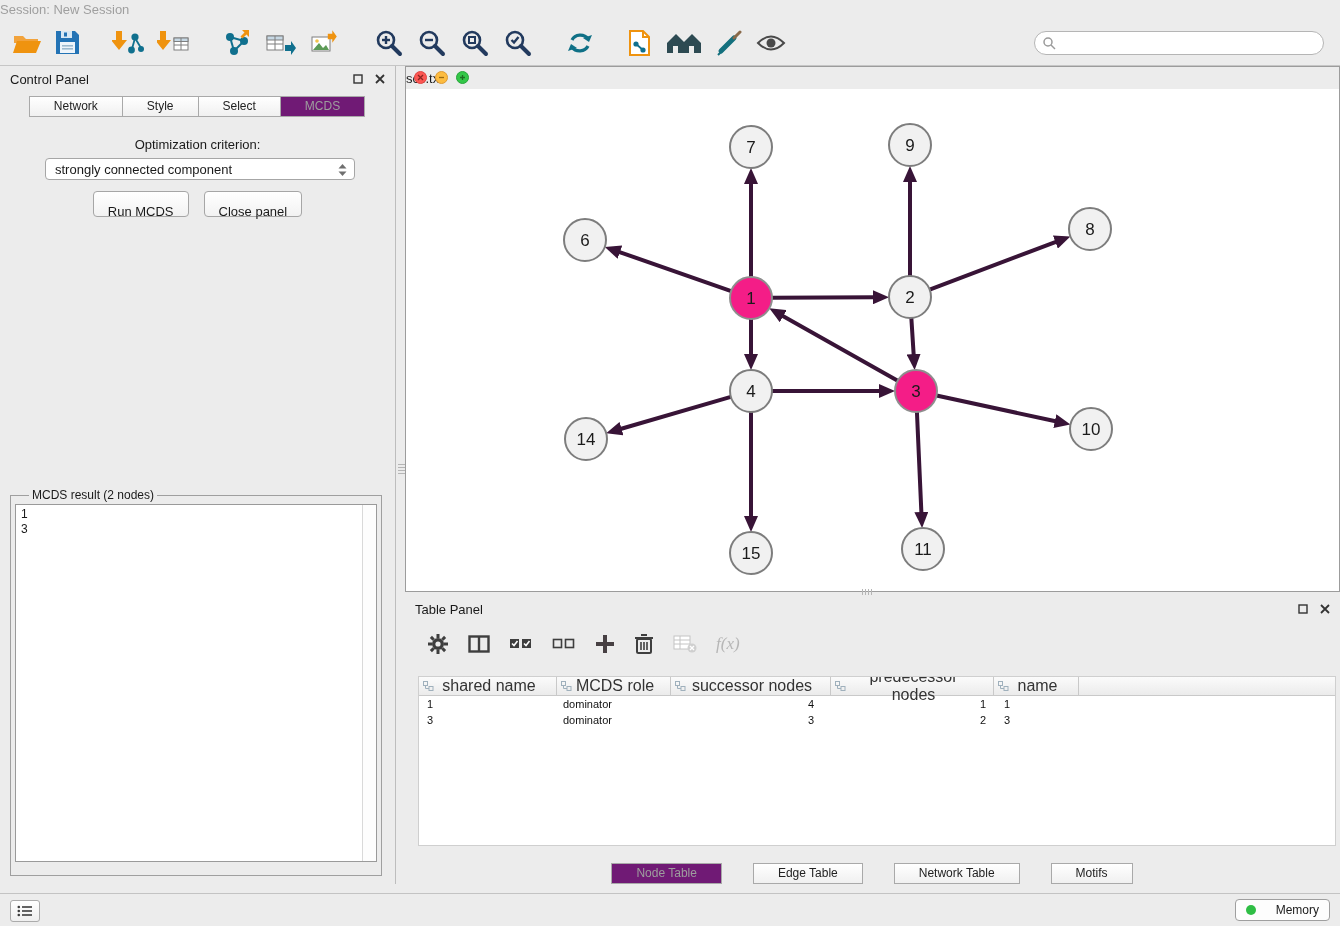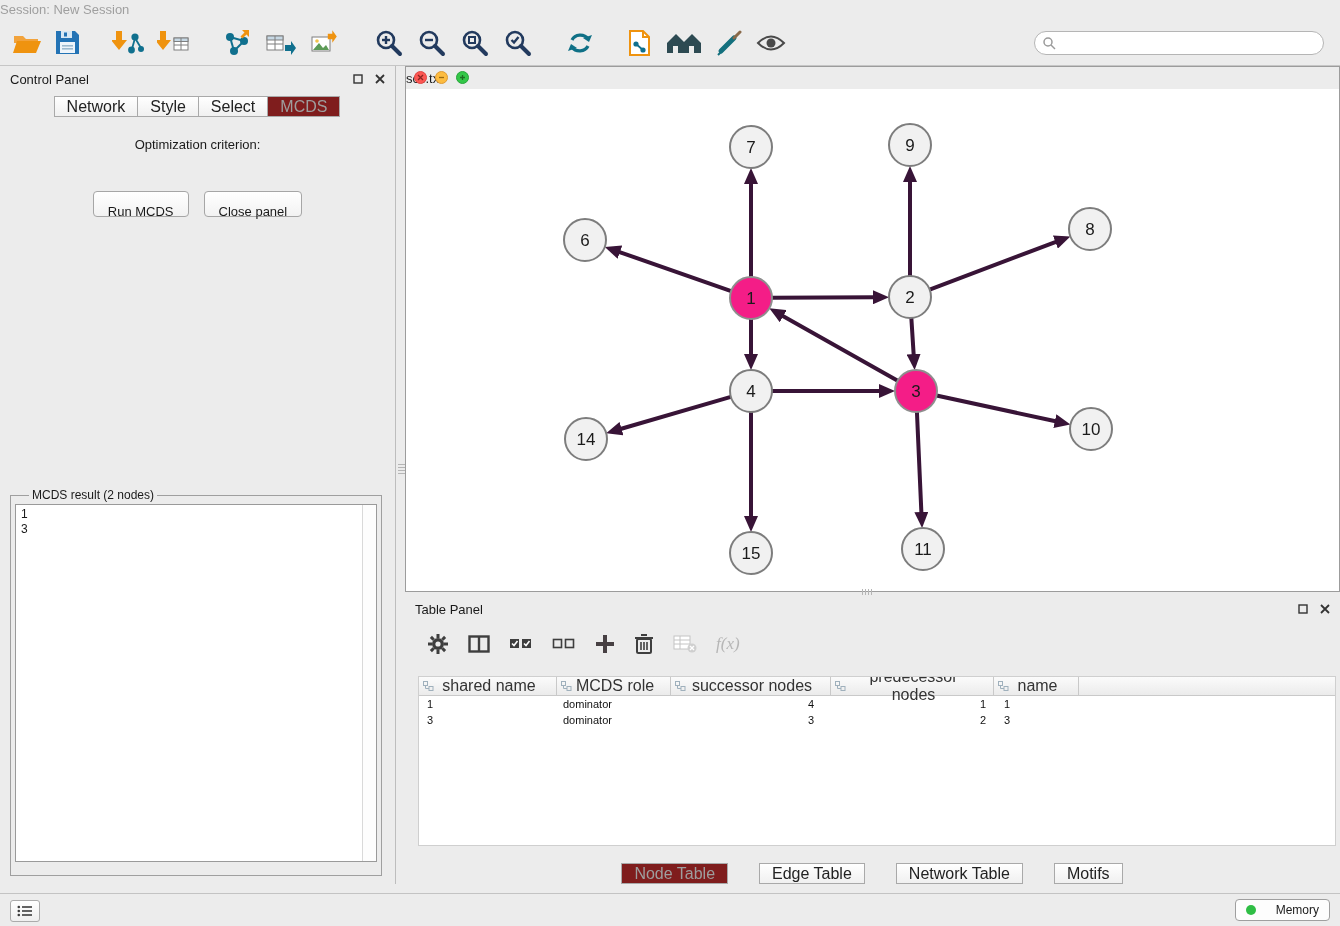--- a/index.html
+++ b/index.html
@@ -17,23 +17,23 @@
   .mr-s{margin-right:13px;} .mr-g{margin-right:32px;}
   .search-wrap{margin-left:auto;position:relative;margin-right:4px;}
   .search-input{width:290px;height:24px;border:1px solid #b5b5b5;border-radius:13px;background:#fff;
                 padding:0 10px 0 26px;font-size:13px;outline:none;box-sizing:border-box;}
   .search-glass{position:absolute;left:8px;top:5px;}
 
   
   .panel-header{height:26px;display:flex;align-items:center;padding:0 10px;}
   .panel-title{font-size:13px;color:#1a1a1a;}
   .panel-header-icons{margin-left:auto;display:flex;gap:12px;align-items:center;}
-  .tab{font-size:16px;height:21px;padding:0 12px;background:linear-gradient(#ffffff,#f0f0f0);
+  .tab{font-size:12px;height:21px;padding:0 24px;background:linear-gradient(#ffffff,#f0f0f0);
        border:1px solid #a9a9a9;margin-left:-1px;color:#222;font-family:inherit;line-height:19px;}
-  .tab.selected{background:#7f1d1d;color:#9e9e9e;}
+  .tab.selected{background:#701a75;color:#9e9e9e;}
   .btn{height:22px;padding:12px 14px;font-size:13px;background:linear-gradient(#ffffff,#f2f2f2);
        border:1px solid #a6a6a6;border-radius:4px;font-family:inherit;color:#1a1a1a;}
 
   
   .control-panel{position:absolute;left:0;top:66px;width:396px;height:818px;background:#ececec;
                  border-right:1px solid #bdbdbd;box-sizing:border-box;}
   .tab-row{position:absolute;top:30px;left:0;width:100%;display:flex;justify-content:center;}
   .opt-label{position:absolute;top:71px;left:0;width:100%;text-align:center;font-size:13px;}
   .dropdown{position:absolute;top:92px;left:45px;width:310px;height:22px;background:#fff;
             border:1px solid #a6a6a6;border-radius:4px;display:flex;align-items:center;
@@ -253,20 +253,29 @@
       </svg>
     </span>
   </div>
   <div class="tab-row">
     <button class="tab">Network</button>
     <button class="tab">Style</button>
     <button class="tab">Select</button>
     <button class="tab selected">MCDS</button>
   </div>
   <div class="opt-label">Optimization criterion:</div>
+  <div class="dropdown">
+    <span>strongly connected component</span>
+    <span class="dd-arrows">
+      <svg width="11" height="14" viewBox="0 0 11 14">
+        <path d="M5.5 1 L9.5 5.5 H1.5 Z" fill="#6f6f6f"></path>
+          <path d="M5.5 13 L1.5 8.5 H9.5 Z" fill="#6f6f6f"></path>
+      </svg>
+    </span>
+  </div>
   <div class="btn-row">
     <button class="btn">Run MCDS</button>
     <button class="btn">Close panel</button>
   </div>
   <fieldset class="result-box">
     <legend>MCDS result (2 nodes)</legend>
     <div class="result-inner">
       <div class="result-list">
         <div>1</div>
         <div>3</div>

